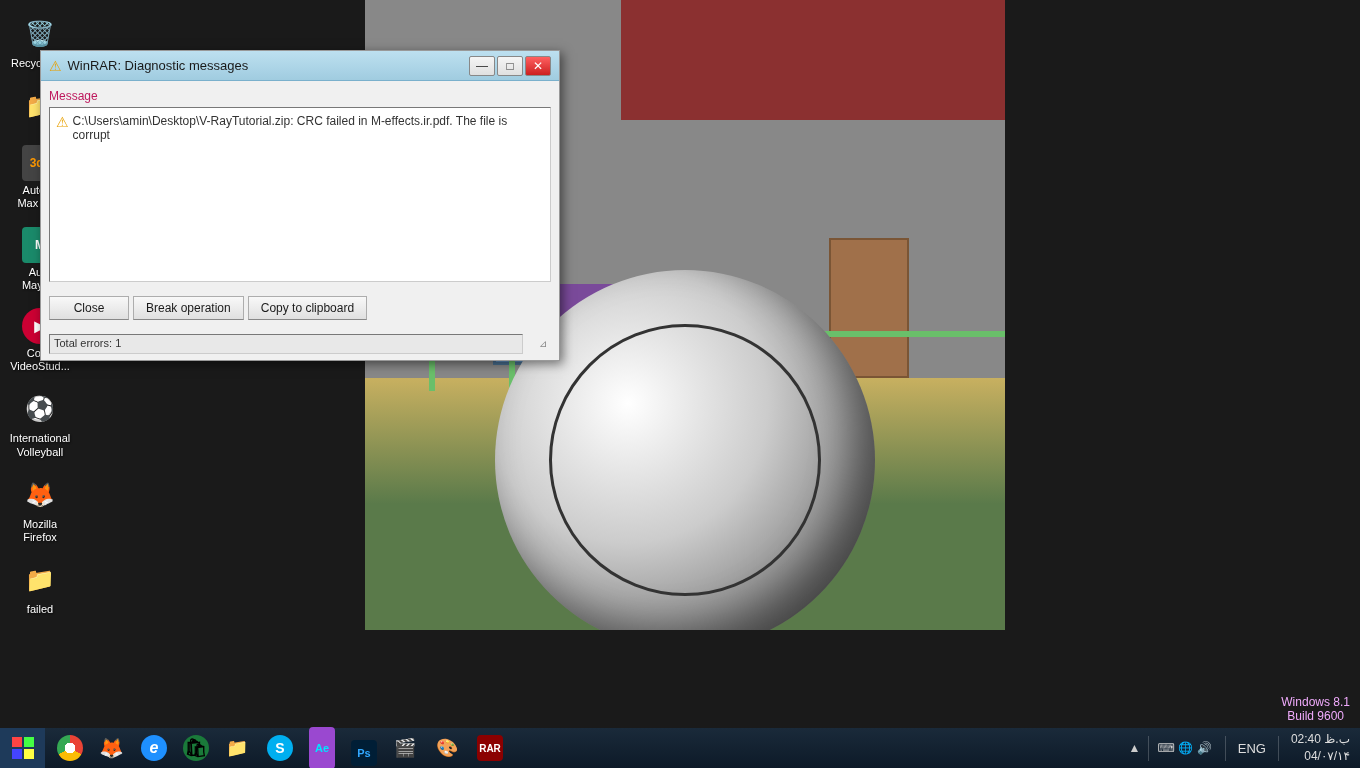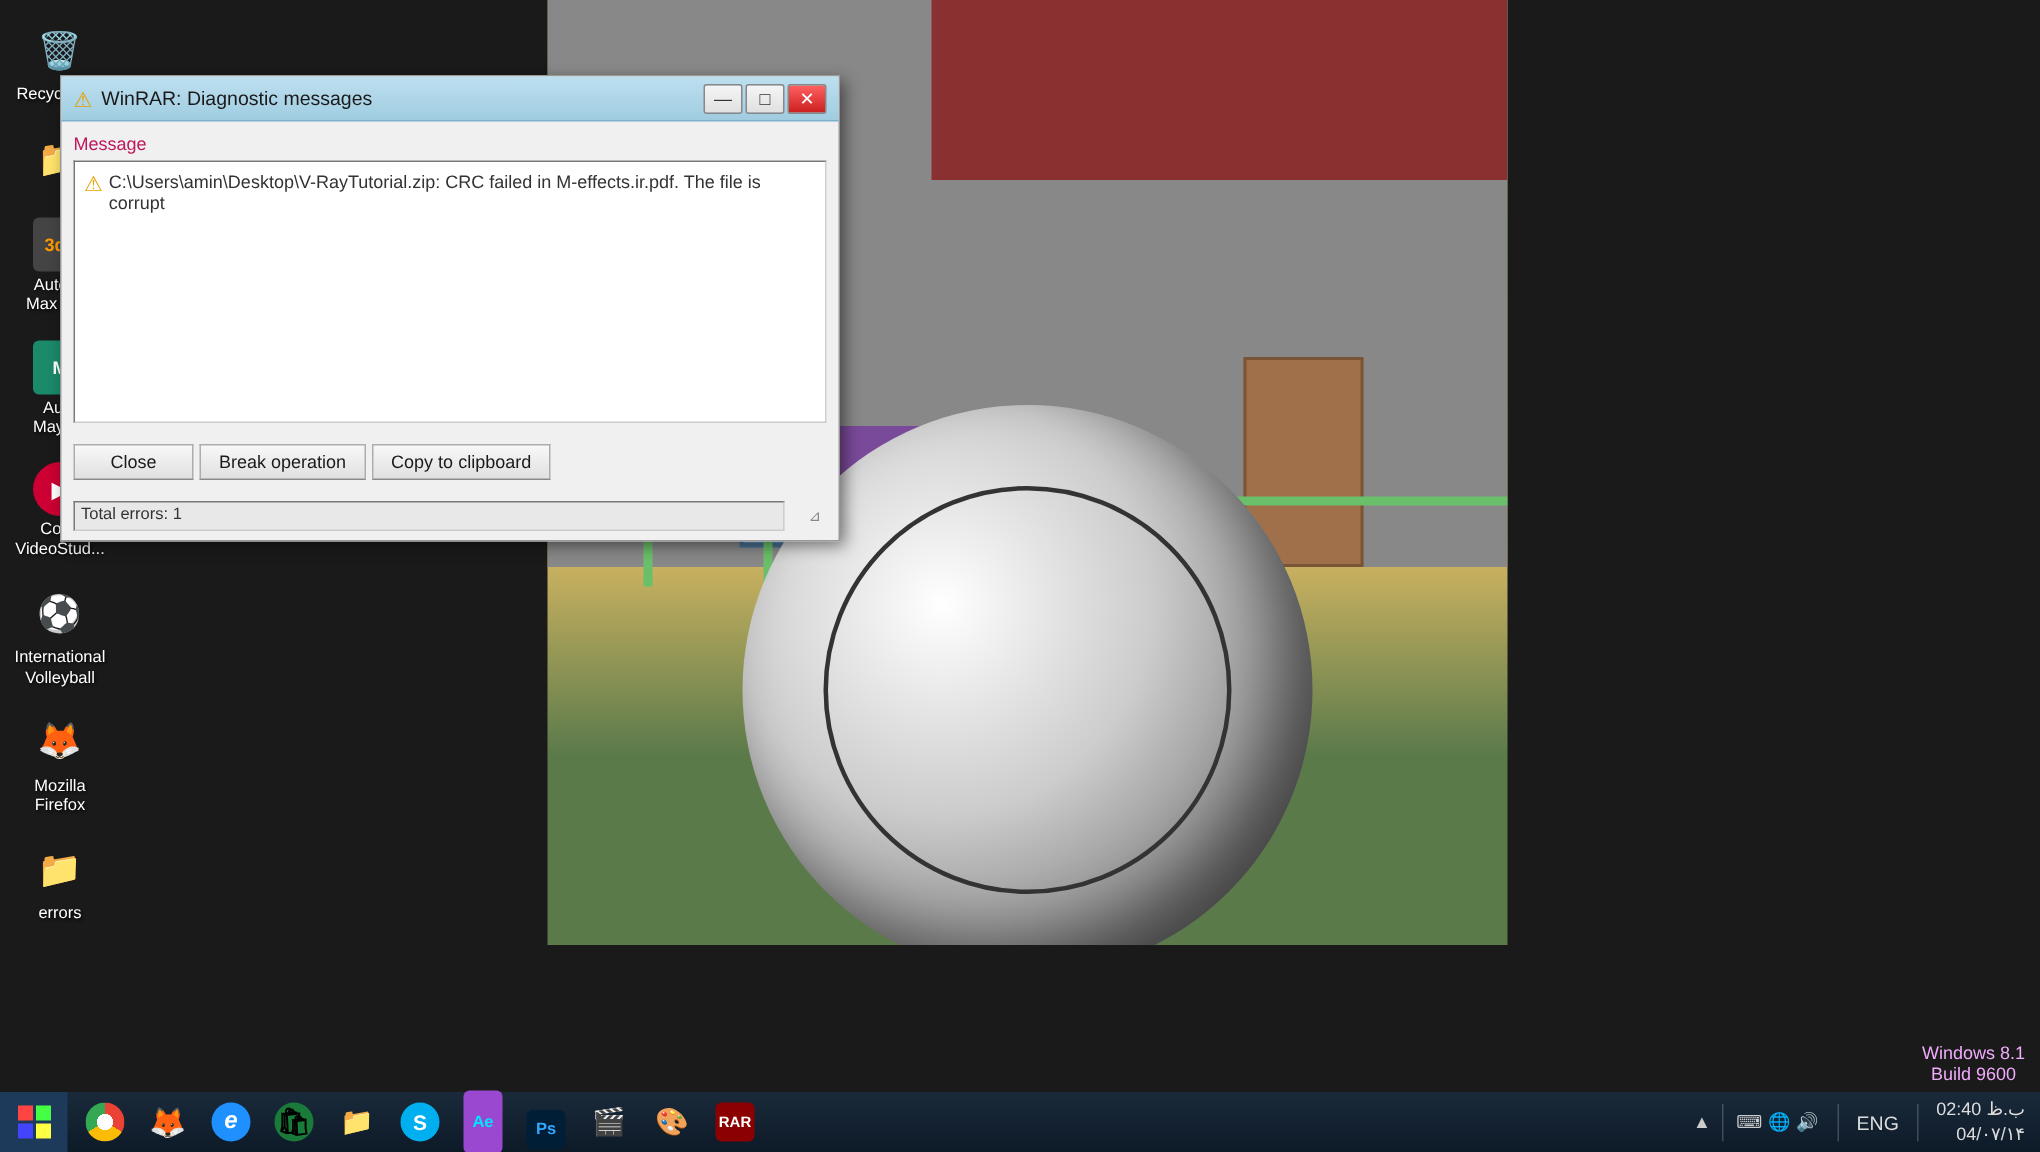--- a/index.html
+++ b/index.html
@@ -478,21 +478,21 @@
       <div class="desktop-icon-label">International<br>Volleyball</div>
     </div>
 
     <div class="desktop-icon">
       <div class="desktop-icon-img">🦊</div>
       <div class="desktop-icon-label">Mozilla Firefox</div>
     </div>
 
     <div class="desktop-icon">
       <div class="desktop-icon-img">📁</div>
-      <div class="desktop-icon-label">errors</div>
+      <div class="desktop-icon-label">failed</div>
     </div>
 
   </div>
 
   <div class="dialog-overlay">
     <div class="dialog">
 
       <div class="dialog-titlebar">
         <span class="dialog-titlebar-icon">⚠</span>
         <span class="dialog-title">WinRAR: Diagnostic messages</span>

